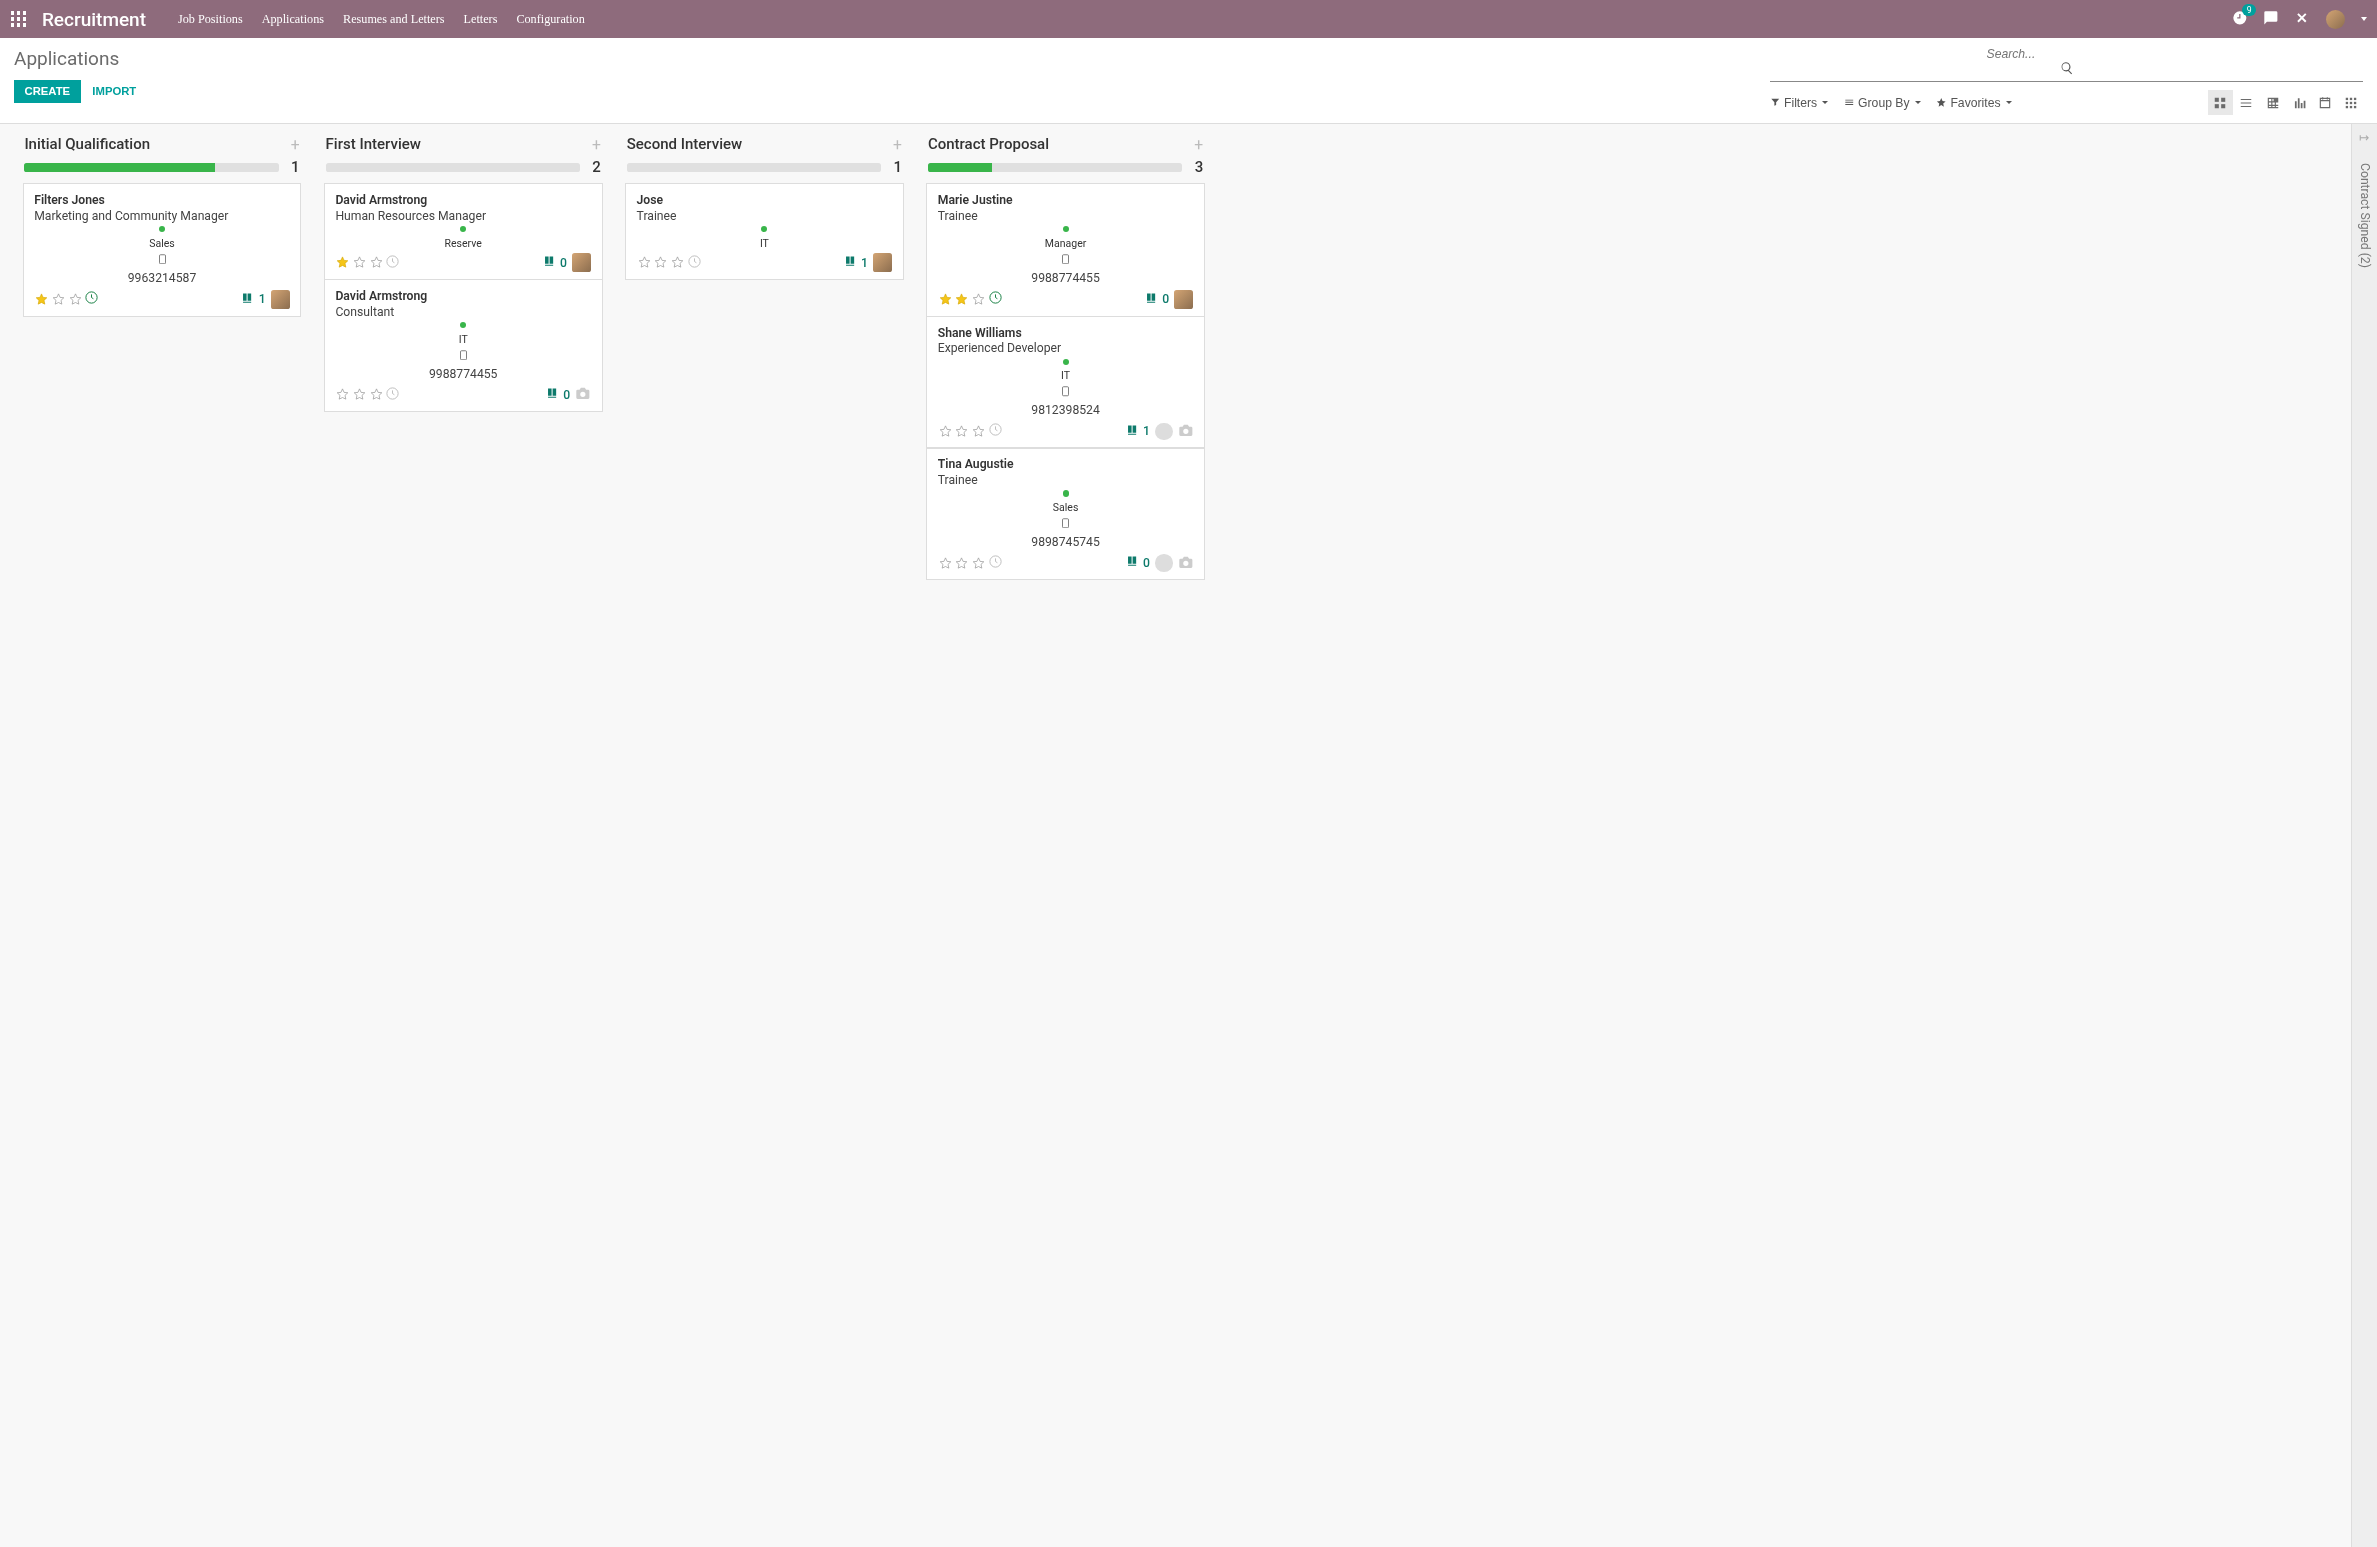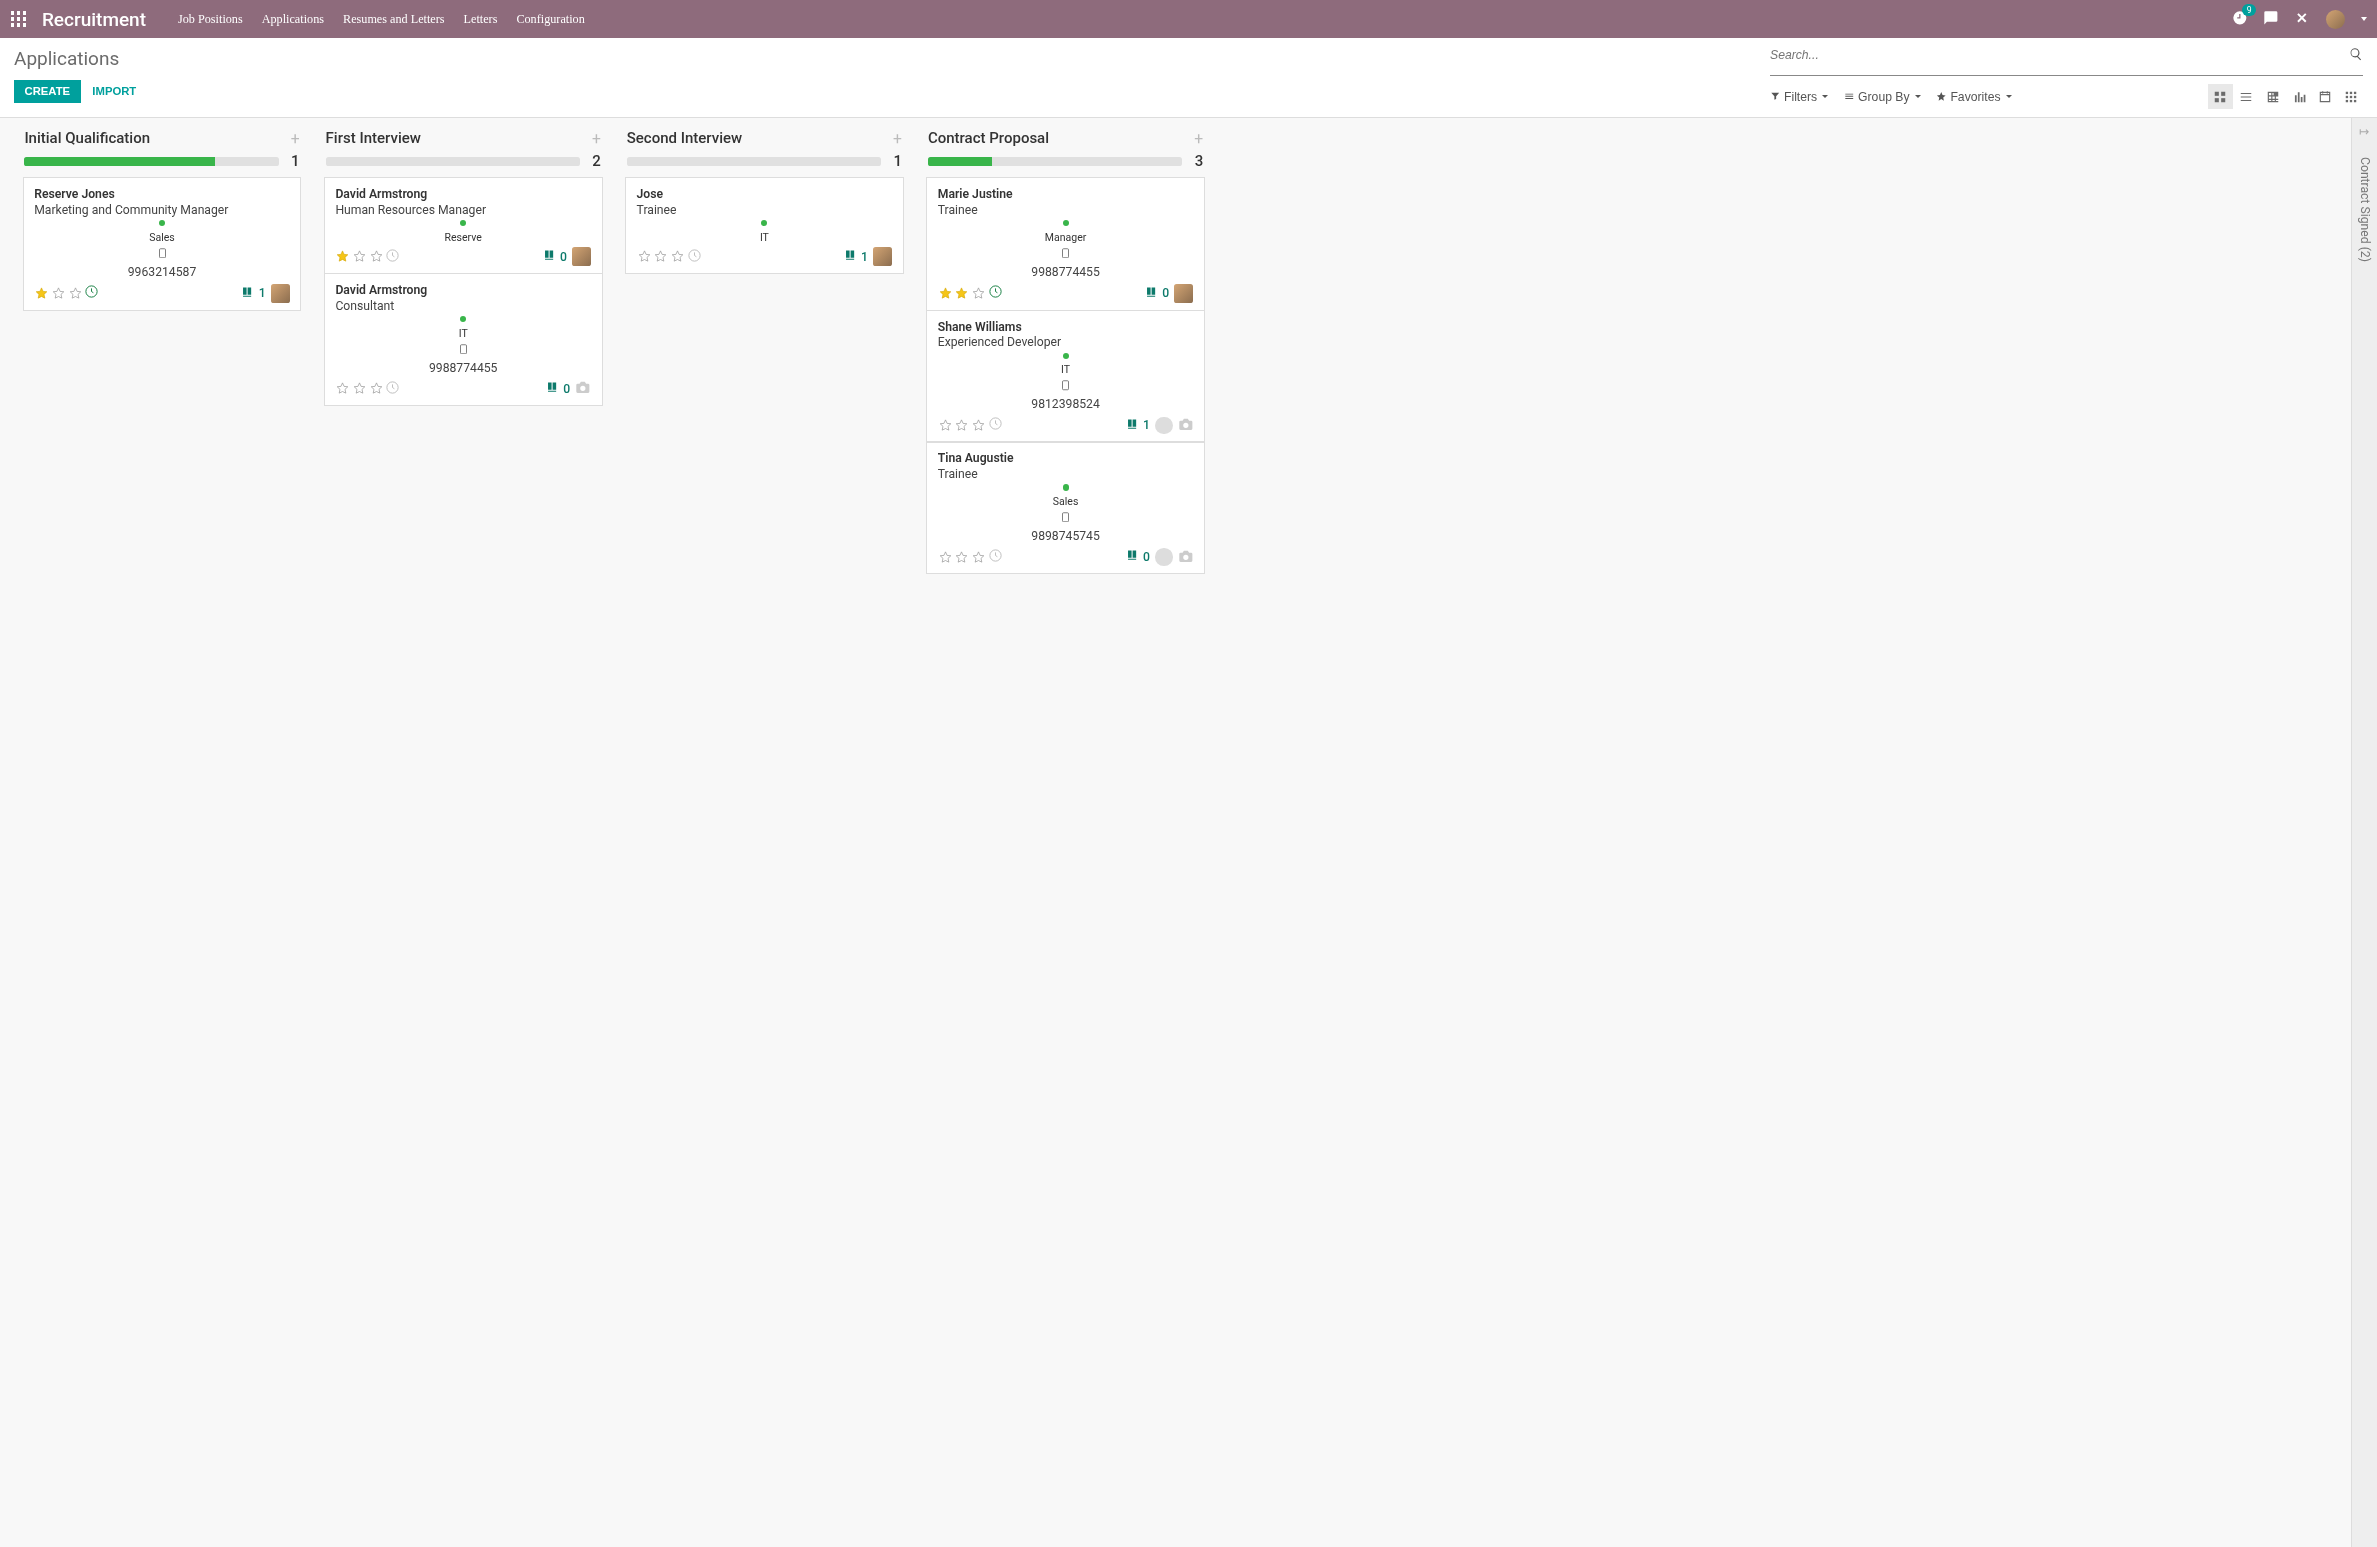--- a/index.html
+++ b/index.html
@@ -18,21 +18,21 @@
 .icon-white svg { fill: #fff; width: 15.7px; height: 15.7px; }
 .avatar-nav { width: 19px; height: 19px; border-radius: 50%; background: linear-gradient(135deg,#d4a574,#8b6d4f); }
 .caret { width: 0; height: 0; border-left: 3.5px solid transparent; border-right: 3.5px solid transparent; border-top: 4.4px solid #fff; }
 
 
 .control-panel { display: flex; justify-content: space-between; padding: 8.7px 14px 0 14px; }
 .cp-left h2 { font-size: 19px; font-weight: 400; color: #6b6b6b; margin-bottom: 10.5px; }
 .btn-create { background: #00a09d; color: #fff; border: none; padding: 5.2px 10.5px; font-size: 11.3px; font-weight: 600; cursor: pointer; }
 .btn-import { color: #00a09d; background: none; border: none; padding: 5.2px 8.7px; font-size: 11.3px; font-weight: 600; cursor: pointer; }
 .cp-right { flex: 1; max-width: 593px; }
-.search-box { display: flex; align-items: center; border-bottom: 0.9px solid #888; padding-bottom: 11px; }
+.search-box { display: flex; align-items: center; border-bottom: 0.9px solid #888; padding-bottom: 3px; flex-direction: column; }
 .search-box input { flex: 1; border: none; outline: none; font-size: 12.2px; font-style: italic; color: #888; background: transparent; }
 .search-icon svg { width: 14px; height: 14px; fill: #555; }
 .search-options { display: flex; justify-content: space-between; align-items: center; margin-top: 8.7px; }
 .filter-row { display: flex; gap: 15.7px; color: #555; font-size: 12.2px; }
 .filter-btn { background: none; border: none; color: #555; display: flex; align-items: center; gap: 3.5px; cursor: pointer; font-size: 12.2px; }
 .filter-btn svg { width: 10.5px; height: 10.5px; fill: #555; }
 .dd { width: 0; height: 0; border-left: 3.5px solid transparent; border-right: 3.5px solid transparent; border-top: 3.5px solid #555; margin-left: 1.7px; }
 .view-switcher { display: flex; gap: 1.7px; }
 .view-btn { width: 24.4px; height: 24.4px; border: none; background: none; display: flex; align-items: center; justify-content: center; cursor: pointer; }
 .view-btn.active { background: #e8e8e8; }
@@ -212,21 +212,21 @@
       <span class="plus-icon">+</span>
     </div>
     <div class="progress-row">
       <div class="progress-bar">
             <div class="progress-fill" style="width:75%"></div>
           </div>
       <span class="col-count">1</span>
     </div>
 
       <div class="card">
-        <div class="card-name">Reserve Jones</div>
+        <div class="card-name">Filters Jones</div>
         <div class="card-role">Marketing and Community Manager</div>
         <div class="card-tag">
             <span class="tag-dot"></span>
             <span>Sales</span>
           </div>
         <div class="card-phone">
             <span><svg viewBox="0 0 14 20">
                 <rect x="1" y="1" width="12" height="18" rx="2" fill="none" stroke="#555" stroke-width="1.5"></rect>
               </svg></span>
             <span>9963214587</span>

